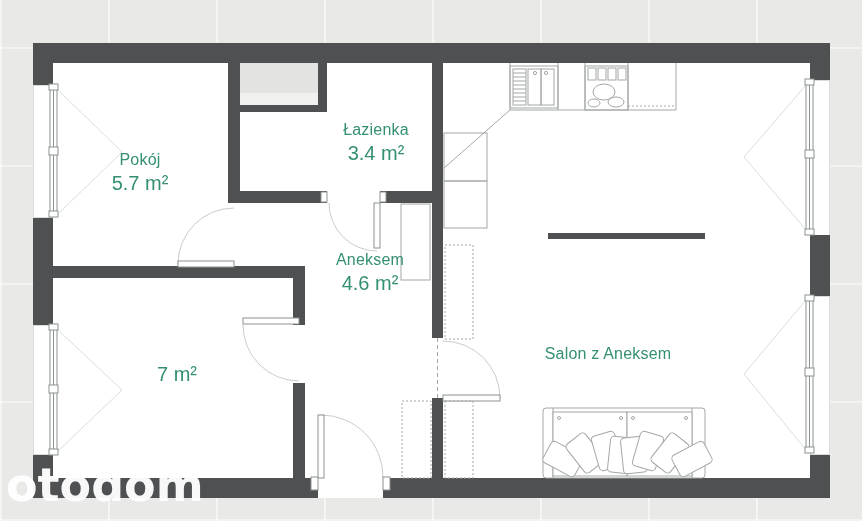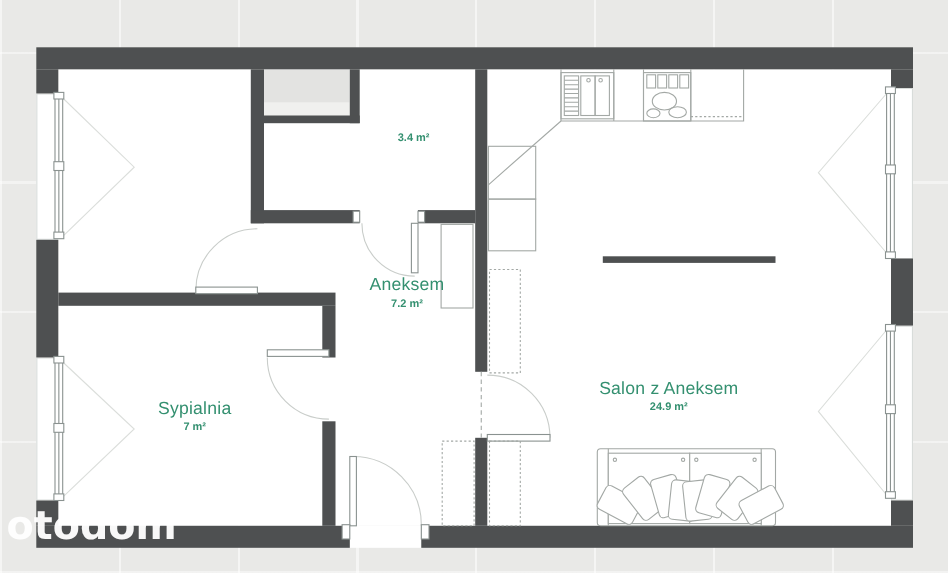--- a/index.html
+++ b/index.html
@@ -11,24 +11,24 @@
       repeating-linear-gradient(0deg, rgba(255,255,255,.45) 0 2px, rgba(255,255,255,0) 2px 118px);
     font-family:"Liberation Sans", sans-serif;
   }
   .floor{position:absolute;background:#ffffff;}
   .wall{position:absolute;background:#4e5051;}
   .sill{position:absolute;background:#ffffff;box-shadow:inset 0 0 0 1px #d8dcda;}
   .shaft{position:absolute;background:#e3e3e1;}
   .shaft-strip{position:absolute;background:#f0f0ee;}
   .room-label{position:absolute;text-align:center;color:#349070;line-height:1.32;}
   .room-name{font-size:16px;font-weight:400;letter-spacing:.2px;}
-  .room-area{font-size:10px;font-weight:700;}
+  .room-area{font-size:20px;font-weight:400;}
   .watermark{
     position:absolute;left:6px;top:458px;
-    font-size:36px;font-weight:bold;color:#ffffff;letter-spacing:0px;opacity:.96;
+    font-size:46px;font-weight:bold;color:#ffffff;letter-spacing:0px;opacity:.96;
     font-family:"DejaVu Sans", sans-serif;
   }
   svg.overlay{position:absolute;left:0;top:0;pointer-events:none;}
 </style>
 </head>
 <body>
 
 <div id="canvas">
 
   <div class="floor" style="left:53px;top:63px;width:757px;height:415px;"></div>
@@ -181,31 +181,34 @@
         <rect x="-12" y="-18" width="24" height="36" rx="4" transform="translate(607,451) rotate(-16)"></rect>
         <rect x="-12" y="-18" width="24" height="36" rx="4" transform="translate(621,455) rotate(6)"></rect>
         <rect x="-12" y="-18" width="24" height="36" rx="4" transform="translate(634,455) rotate(-6)"></rect>
         <rect x="-12" y="-18" width="24" height="36" rx="4" transform="translate(648,451) rotate(16)"></rect>
         <rect x="-12" y="-18" width="24" height="36" rx="4" transform="translate(670,453) rotate(38)"></rect>
         <rect x="-12" y="-18" width="24" height="36" rx="4" transform="translate(692,459) rotate(62)"></rect>
       </g>
     </g>
   </svg>
 
+  <div class="room-label" style="left:60px;top:149px;width:160px;">
+    <div class="room-name">Pokój</div>
+    <div class="room-area">5.7 m²</div>
+  </div>
   <div class="room-label" style="left:296px;top:119px;width:160px;">
+    <div class="room-name">Łazienka</div>
     <div class="room-area">3.4 m²</div>
   </div>
   <div class="room-label" style="left:290px;top:249px;width:160px;">
     <div class="room-name">Aneksem</div>
-    <div class="room-area">7.2 m²</div>
+    <div class="room-area">4.6 m²</div>
   </div>
   <div class="room-label" style="left:97px;top:361px;width:160px;">
-    <div class="room-name">Sypialnia</div>
     <div class="room-area">7 m²</div>
   </div>
   <div class="room-label" style="left:508px;top:343px;width:200px;">
     <div class="room-name">Salon z Aneksem</div>
-    <div class="room-area">24.9 m²</div>
   </div>
 
   <div class="watermark">otodom</div>
 
 </div>
 
 </body></html>

